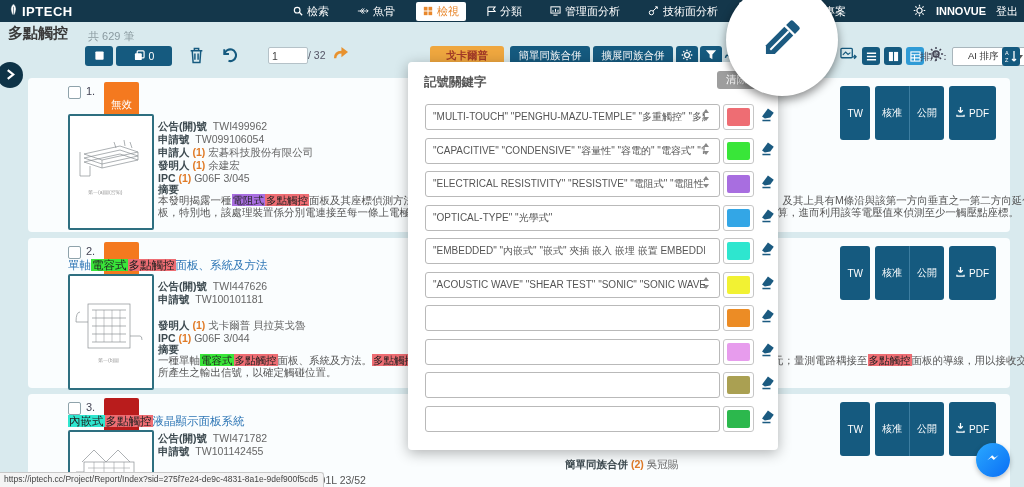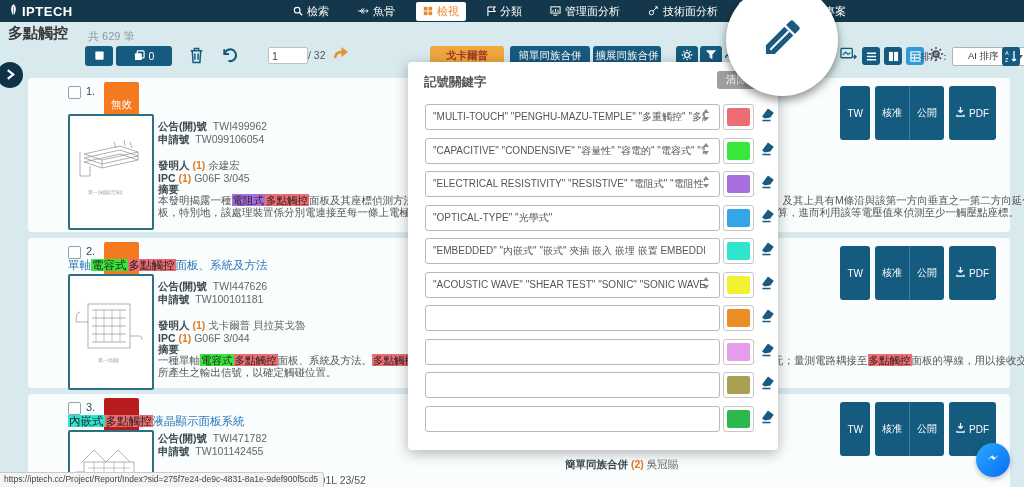--- a/index.html
+++ b/index.html
@@ -140,20 +140,27 @@
     <div class="navitem">
       <span>
           <svg width="11" height="10" viewBox="0 0 13 12">
             <rect x="1" y="3.5" width="11" height="7.5" fill="none" stroke="#fff" stroke-width="1.2"></rect>
             <path d="M4.5 3.5 V1.5 H8.5 V3.5 M1 7 H12" stroke="#fff" stroke-width="1.2" fill="none"></path>
           </svg>
         </span>
       <span>專案</span>
     </div>
   </div>
+  <div class="nav-right">
+    <span><svg width="13" height="13" viewBox="0 0 14 14">
+          <path d="M7 4.2 A2.8 2.8 0 1 0 7 9.8 A2.8 2.8 0 1 0 7 4.2 M7 .8 V2.6 M7 11.4 V13.2 M.8 7 H2.6 M11.4 7 H13.2 M2.6 2.6 L3.9 3.9 M10.1 10.1 L11.4 11.4 M11.4 2.6 L10.1 3.9 M3.9 10.1 L2.6 11.4" stroke="#fff" stroke-width="1.3" fill="none"></path>
+        </svg></span>
+    <span style="font-weight:bold;">INNOVUE</span>
+    <span>登出</span>
+  </div>
 </div>
 
 <div class="pagetitle">多點觸控</div>
 <div class="pagecount">共 629 筆</div>
 
 <div class="btn-dark tb" style="left:85px;width:28px;">
   <span><svg width="11" height="11" viewBox="0 0 12 12">
         <rect x="1.5" y="1.5" width="9" height="9" fill="#fff" rx="1"></rect>
       </svg></span>
 </div>
@@ -178,21 +185,21 @@
 <input class="pageinput" value="1" style="">
 <div class="pagetotal">/ 32</div>
 <div class="icobtn" style="left:332px;top:45px;">
   <svg width="17" height="15" viewBox="0 0 18 16">
       <path d="M2 14 Q2 6 10 6 L10 2 L17 7.5 L10 13 L10 9 Q5 9 4.5 14 Z" fill="#e8922e"></path>
     </svg>
 </div>
 
 <div class="btn-orange tb" style="left:430px;width:74px;">戈卡爾普</div>
 <div class="btn-dark tb" style="left:510px;width:80px;">簡單同族合併</div>
-<div class="btn-dark tb" style="left:593px;width:68px;">擴展同族合併</div>
+<div class="btn-dark tb" style="left:593px;width:80px;">擴展同族合併</div>
 <div class="btn-dark tb" style="left:676px;width:22px;">
   <span><svg width="12" height="12" viewBox="0 0 14 14">
         <path d="M7 4.2 A2.8 2.8 0 1 0 7 9.8 A2.8 2.8 0 1 0 7 4.2 M7 .8 V2.6 M7 11.4 V13.2 M.8 7 H2.6 M11.4 7 H13.2 M2.6 2.6 L3.9 3.9 M10.1 10.1 L11.4 11.4 M11.4 2.6 L10.1 3.9 M3.9 10.1 L2.6 11.4" stroke="#fff" stroke-width="1.6" fill="none"></path>
       </svg></span>
 </div>
 <div class="btn-dark tb" style="left:700px;width:22px;">
   <span><svg width="12" height="12" viewBox="0 0 14 14">
         <path d="M1 1.5 H13 L8.6 6.5 V12 L5.4 9.8 V6.5 Z" fill="#fff"></path>
       </svg></span>
 </div>
@@ -269,20 +276,21 @@
           <path d="M14 46 L50 38 L68 44 L32 52 Z"></path>
           <path d="M10 36 V60 H20 V50"></path>
           <path d="M32 44 V52 M68 36 V44"></path>
           <path d="M44 26 L46 32 M54 24 L55 30 M60 26 L62 32"></path>
           <text x="18" y="78" font-size="5" fill="#999" stroke="none">第一(a)圖(習知)</text>
         </g>
       </svg>
   </div>
   <div class="frow" style="top:42px;"><b>公告(開)號</b>&nbsp;&nbsp;<span>TWI499962</span></div>
   <div class="frow" style="top:55px;"><b>申請號</b>&nbsp;&nbsp;<span>TW099106054</span></div>
+  <div class="frow" style="top:68px;"><b>申請人</b> <span class="cnt">(1)</span>&nbsp;<span>宏碁科技股份有限公司</span></div>
   <div class="frow" style="top:81px;"><b>發明人</b> <span class="cnt">(1)</span>&nbsp;<span>余建宏</span></div>
   <div class="frow" style="top:94px;"><b>IPC</b> <span class="cnt">(1)</span>&nbsp;<span>G06F 3/045</span></div>
   <div class="frow" style="top:105px;"><b>摘要</b></div>
   <div class="abstr" style="top:116px;"><span>本發明揭露一種</span><span style="background-color: rgb(168, 110, 224); color: rgb(34, 34, 34); padding: 0px 1px;">電阻式</span><span style="background-color: rgb(238, 109, 115); color: rgb(34, 34, 34); padding: 0px 1px;">多點觸控</span><span>面板及其座標偵測方法。根據本發明之</span><span style="background-color: rgb(168, 110, 224); color: rgb(34, 34, 34); padding: 0px 1px;">電阻式</span><span style="background-color: rgb(238, 109, 115); color: rgb(34, 34, 34); padding: 0px 1px;">多點觸控</span><span>面板，其具有N條沿一第一方向延伸的上電極，及其上具有M條沿與該第一方向垂直之一第二方向延伸的下電</span></div>
   <div class="abstr" style="top:128px;"><span>板，特別地，該處理裝置係分別電連接至每一條上電極之一端點以及每一條下電極之一端點，藉以依序量測端點電壓變化並據以解析運算，進而利用該等電壓值來偵測至少一觸壓點座標。</span></div>
   <div class="actions">
     <div class="btn-dark act">TW</div>
     <div class="actpair">
       <div class="btn-dark act">核准</div>
       <div class="btn-dark act">公開</div>

